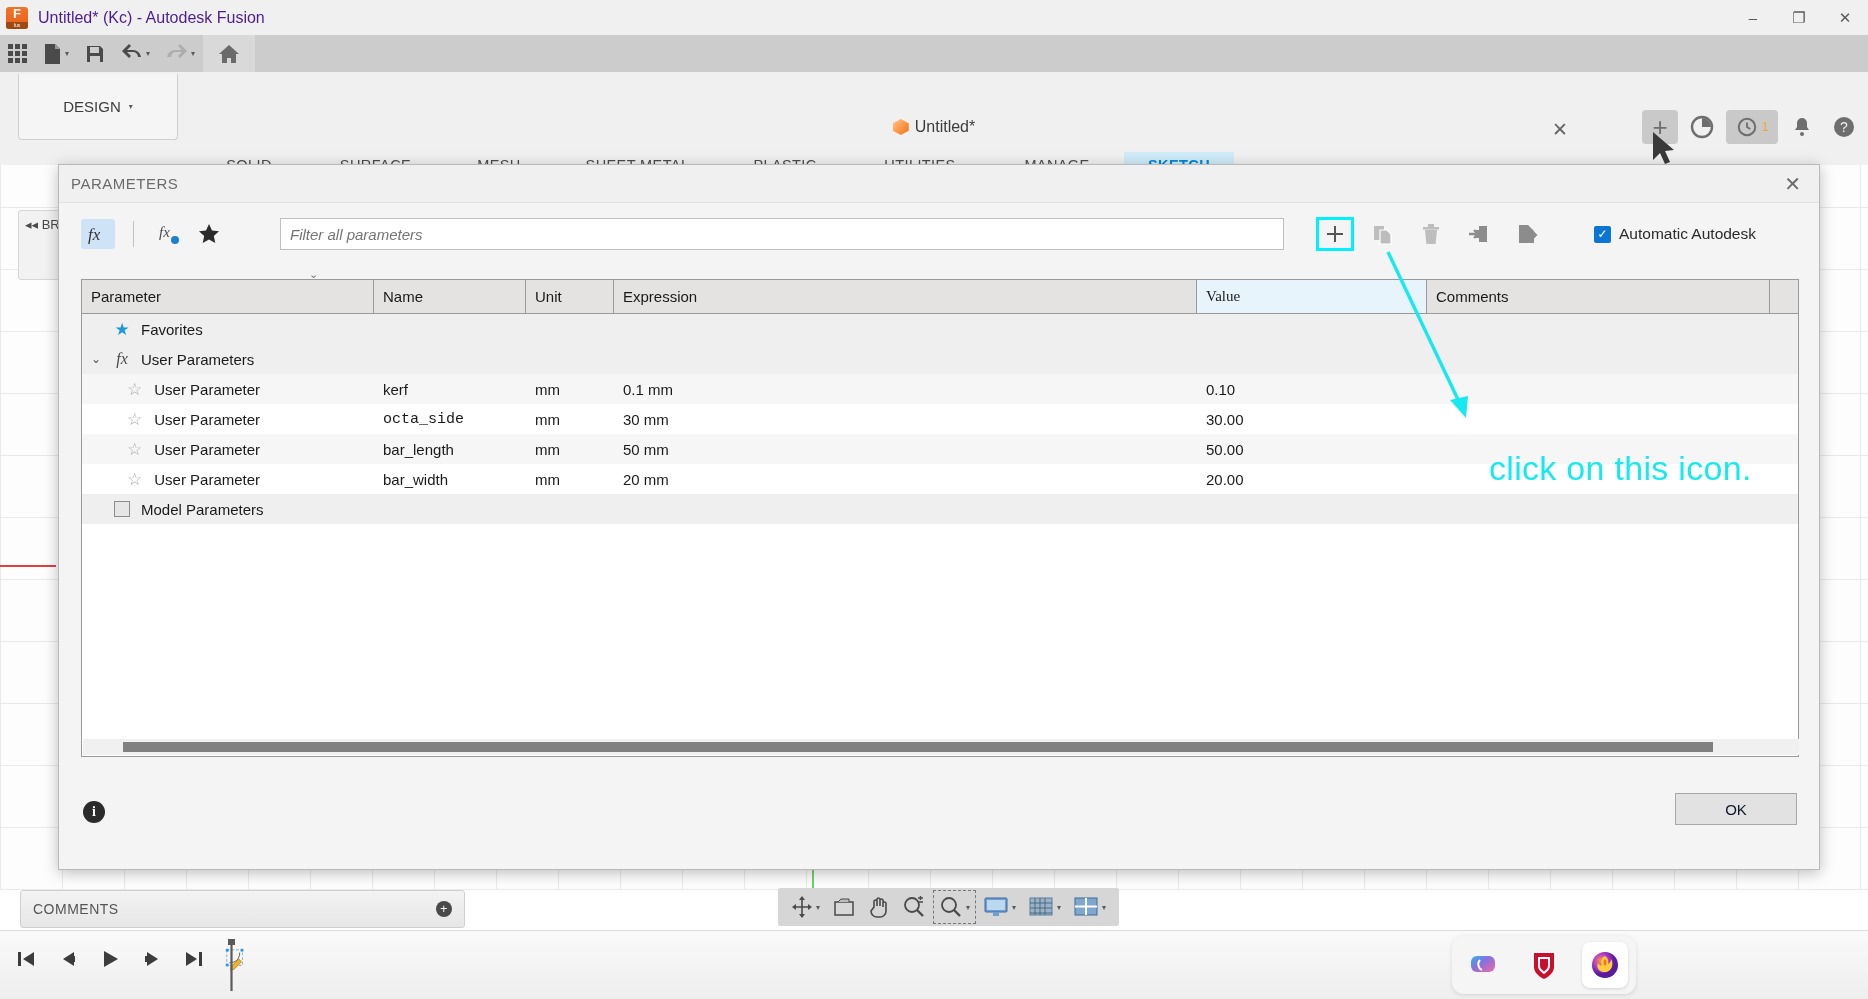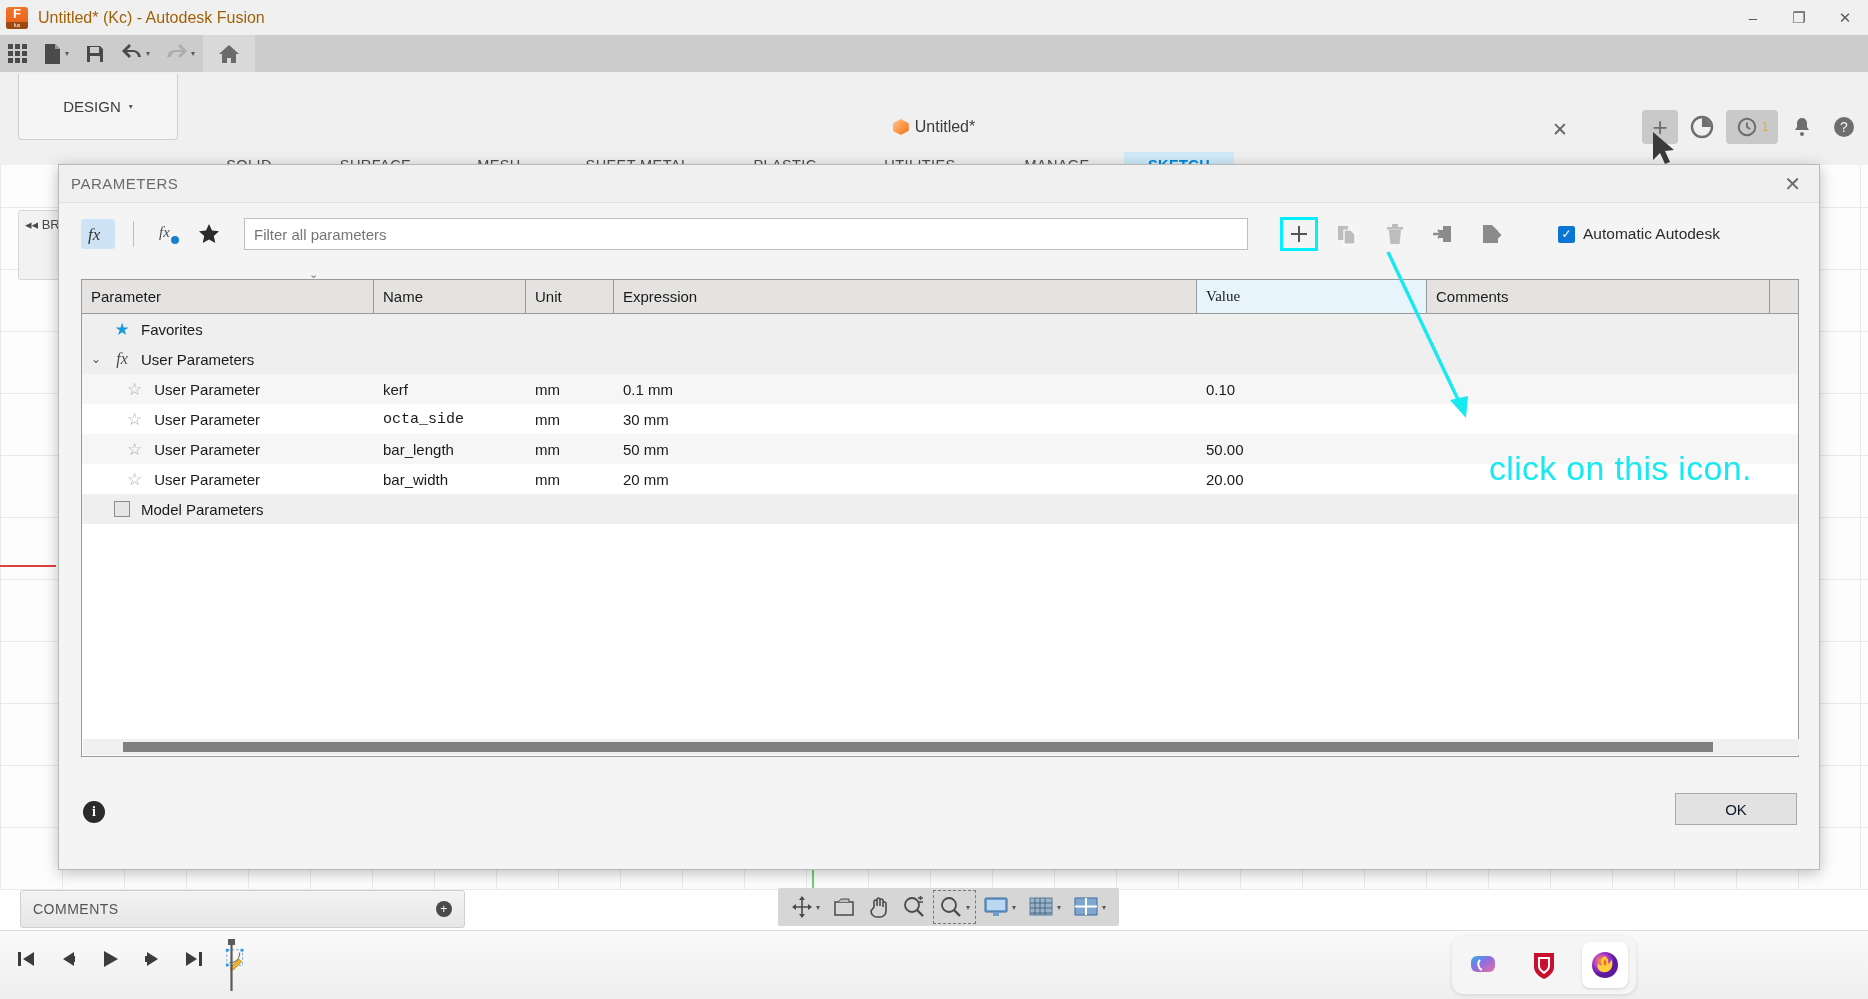--- a/index.html
+++ b/index.html
@@ -23,21 +23,21 @@
     display: flex; align-items: flex-start; justify-content: center;
     position: relative; overflow: hidden;
   }
   .app-logo .f { line-height: 14px; }
   .app-logo .fus {
     position: absolute; bottom: 0; left: 0; right: 0; height: 7px;
     background: #9b4a12; font-size: 5px; font-weight: normal;
     color: #fff; text-align: center; line-height: 7px;
   }
   .title-text {
-    margin-left: 10px; font-size: 16px; color: #a16207;
+    margin-left: 10px; font-size: 16px; color: #4c1d95;
   }
   .win-buttons {
     position: absolute; right: 0; top: 0; height: 35px; display: flex;
   }
   .win-btn {
     width: 46px; height: 35px; display: flex; align-items: center;
     justify-content: center; color: #5a5a5a; font-size: 15px;
   }
 
   
@@ -174,24 +174,25 @@
     display: flex; align-items: center; justify-content: center;
     font-family: "Liberation Serif", serif; font-style: italic;
     font-size: 19px; color: #333;
   }
   .tb-div { width: 1px; height: 26px; background: #c0c0c0; margin: 0 18px; }
   .tb-icon {
     width: 38px; height: 32px; display: flex; align-items: center;
     justify-content: center; color: #555; position: relative;
   }
   .filter-input {
-    margin-left: 16px; width: 1004px; height: 32px;
+    margin-left: 52px; width: 1004px; height: 32px;
     border: 1px solid #bfbfbf; background: #fff; font-size: 15px;
     color: #8a8a8a; padding: 0 9px;
     font-family: "Liberation Sans", sans-serif;
+    font-style: italic;
   }
   .action-icons {
     margin-left: 32px; display: flex; align-items: center; gap: 10px;
   }
   .aicon {
     width: 38px; height: 34px; display: flex; align-items: center;
     justify-content: center; color: #8c8c8c; font-size: 22px;
   }
   .aicon.add {
     color: #555; border: 3px solid #00f0ff; font-weight: 300; font-size: 25px;
@@ -710,20 +711,21 @@
             <div class="cell" style="width: 343px;"></div>
           </div>
           <div class="trow">
             <div class="cell" style="width: 292px;">
               <span class="star-grey" style="margin-left: 36px; margin-right: 12px;">☆</span>
               <span>User Parameter</span>
             </div>
             <div class="cell" style="width: 152px; font-family: Liberation Mono, monospace;">octa_side</div>
             <div class="cell" style="width: 88px;">mm</div>
             <div class="cell" style="width: 583px;">30 mm</div>
+            <div class="cell" style="width: 258px;">30.00</div>
             <div class="cell" style="width: 343px;"></div>
           </div>
           <div class="trow odd">
             <div class="cell" style="width: 292px;">
               <span class="star-grey" style="margin-left: 36px; margin-right: 12px;">☆</span>
               <span>User Parameter</span>
             </div>
             <div class="cell" style="width: 152px;">bar_length</div>
             <div class="cell" style="width: 88px;">mm</div>
             <div class="cell" style="width: 583px;">50 mm</div>

